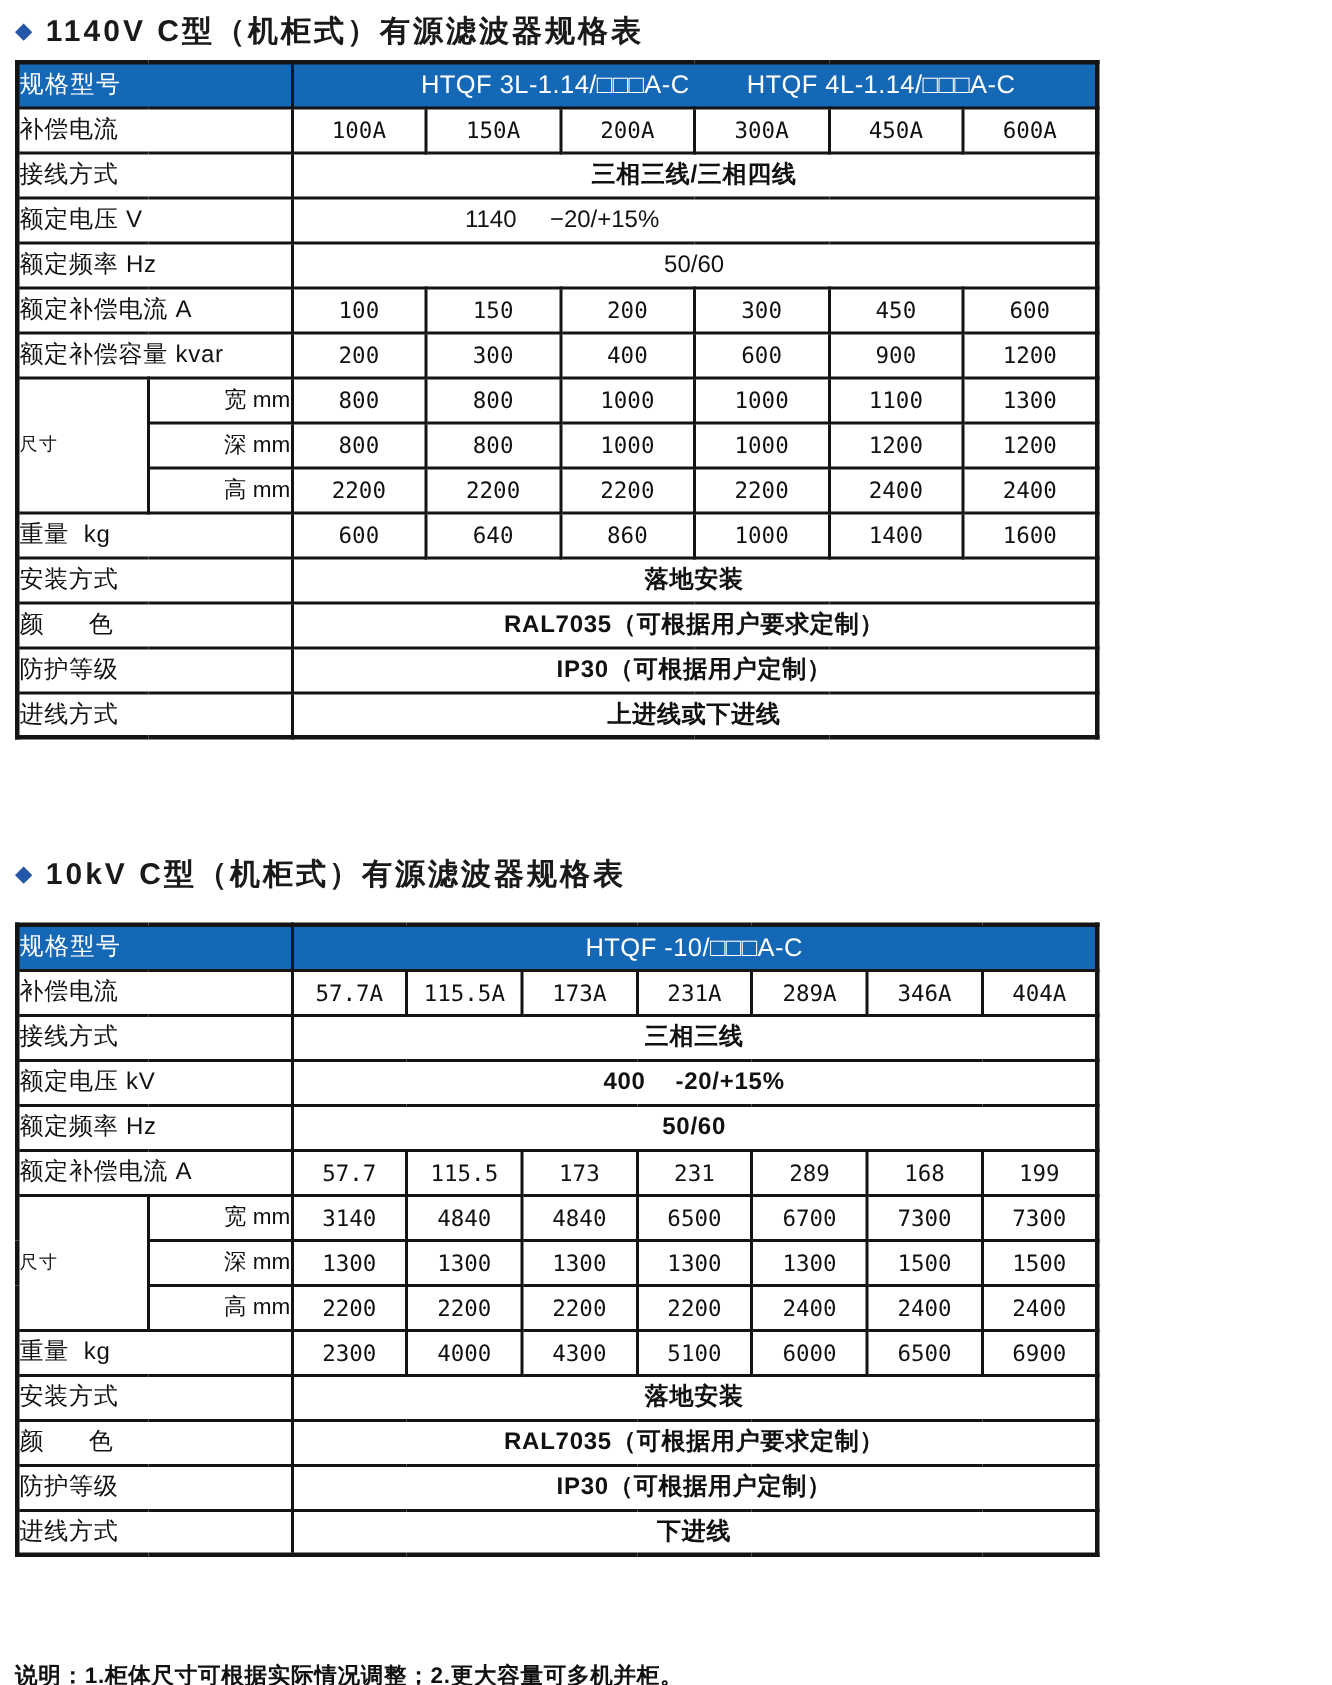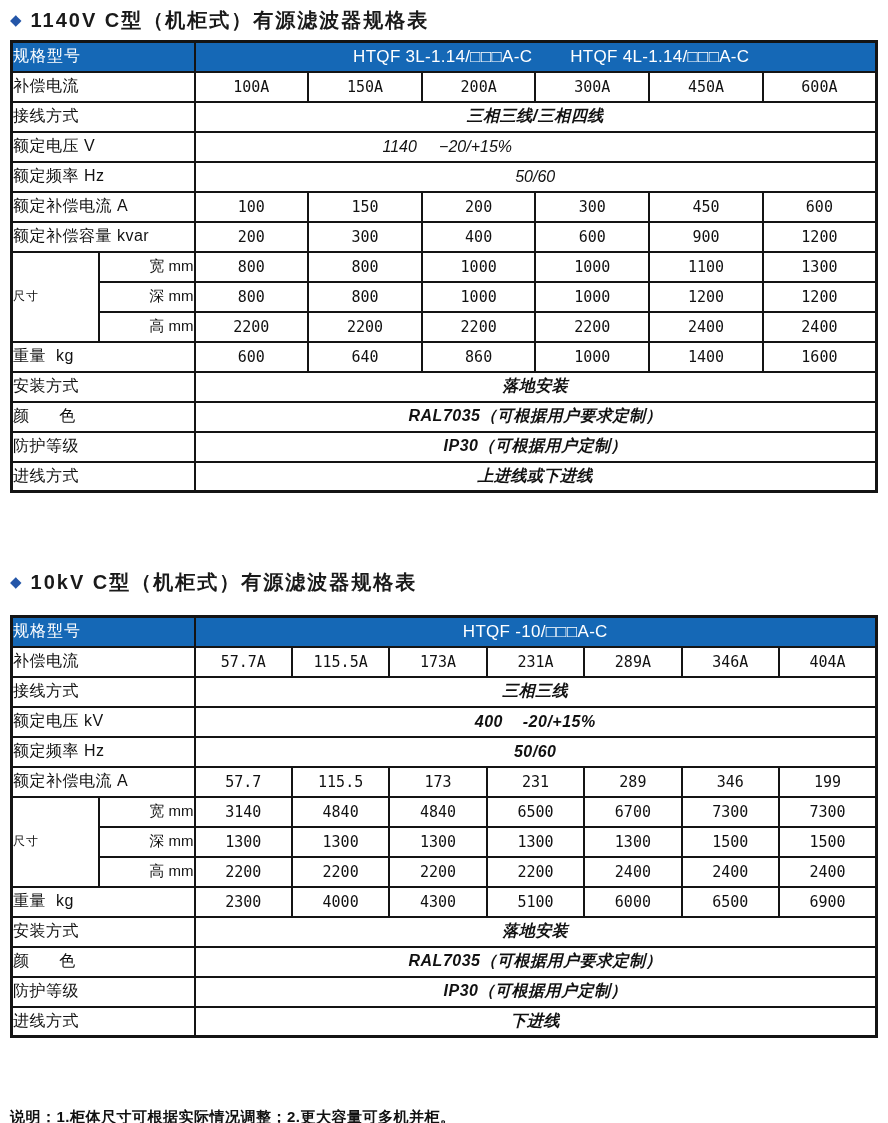--- a/index.html
+++ b/index.html
@@ -4,42 +4,42 @@
 <style>
   * { margin:0; padding:0; box-sizing:border-box; }
   html,body { width:888px; height:1123px; background:#ffffff; overflow:hidden;
     font-family:"Liberation Sans","DejaVu Sans",sans-serif; color:#111; }
   .abs { position:absolute; }
 
   .sec-title { left:10px; font-size:20px; font-weight:bold; letter-spacing:2px;
     color:#1a1a1a; display:flex; align-items:center; white-space:pre; }
   .diamond { font-size:15px; letter-spacing:0; margin-right:9px; transform:translateY(-1px); }
 
-  table.spec { border-collapse:collapse; table-layout:fixed; width:868px;
+  table.spec { border-collapse:collapse; table-layout:fixed; width:723px;
     border:3px solid #141414; background:#fff; }
   table.spec td, table.spec th { border:2px solid #141414; height:30px;
     vertical-align:middle; padding:0; font-weight:normal; }
 
   col.c-la { width:87px; }
   col.c-lb { width:96px; }
 
   th.hdr { color:#ffffff; font-size:17px; font-weight:bold; letter-spacing:0.3px; }
   th.hdr-label { text-align:left; padding-left:13px; font-size:16px; font-weight:600;
     letter-spacing:1px; white-space:pre; }
   .models { display:flex; justify-content:center; align-items:center; gap:38px; white-space:pre; }
 
   td.rlabel { text-align:left; padding-left:13px; font-size:16px; letter-spacing:0.5px;
     white-space:pre; }
   td.dim-group { text-align:left; padding-left:13px; font-size:12px; letter-spacing:1px; }
   td.dim-sub { text-align:right; padding-left:12px; font-size:15px; white-space:pre; }
   td.num { text-align:center; font-family:"DejaVu Sans Mono","Liberation Mono",monospace;
     font-size:15px; white-space:pre; }
   td.merged { text-align:center; font-size:16px; white-space:pre; }
   td.merged.bold { font-weight:bold; letter-spacing:0.5px; }
-  td.merged span { display:inline-block;font-style:italic; }
+  td.merged span { display:inline-block; }
   td.merged.offset span { transform:translateX(-88px); }
 
   .note { left:10px; font-size:15px; font-weight:bold; letter-spacing:0.5px; white-space:pre; }
 </style>
 </head>
 <body>
 
 <div class="abs sec-title" style="top:7px;"><span class="diamond" style="color: rgb(36, 86, 168);">◆</span><span>1140V C型（机柜式）有源滤波器规格表</span></div>
 
 <table class="spec abs" id="table1" style="top:40px; left:10px;">
@@ -202,21 +202,21 @@
         <td colspan="2" class="rlabel">额定频率 Hz</td>
         <td colspan="7" class="merged bold"><span>50/60</span></td>
       </tr>
       <tr>
         <td colspan="2" class="rlabel">额定补偿电流 A</td>
         <td class="num">57.7</td>
         <td class="num">115.5</td>
         <td class="num">173</td>
         <td class="num">231</td>
         <td class="num">289</td>
-        <td class="num">346</td>
+        <td class="num">168</td>
         <td class="num">199</td>
       </tr>
       <tr>
         <td rowspan="3" class="dim-group">尺寸</td>
         <td class="dim-sub">宽 mm</td>
         <td class="num">3140</td>
         <td class="num">4840</td>
         <td class="num">4840</td>
         <td class="num">6500</td>
         <td class="num">6700</td>

